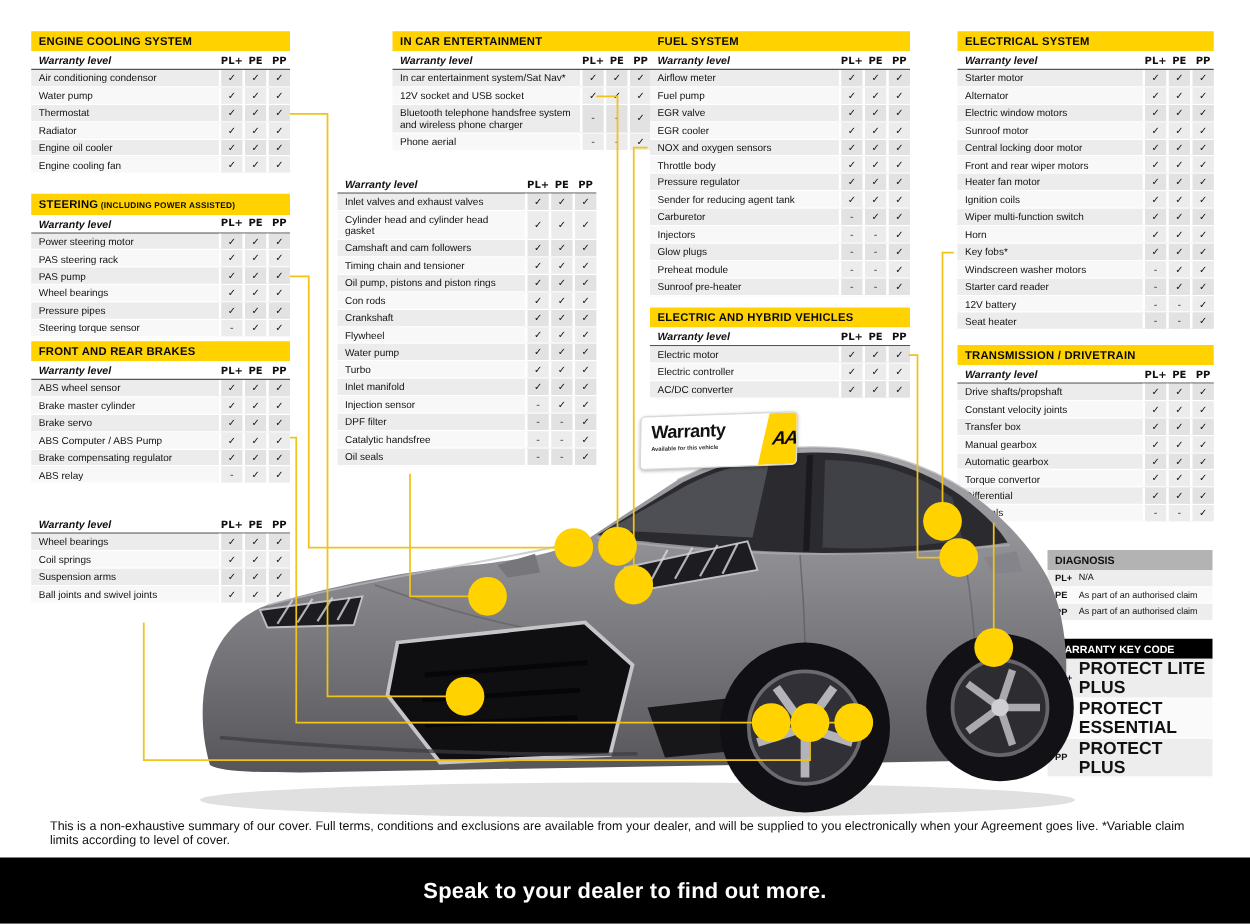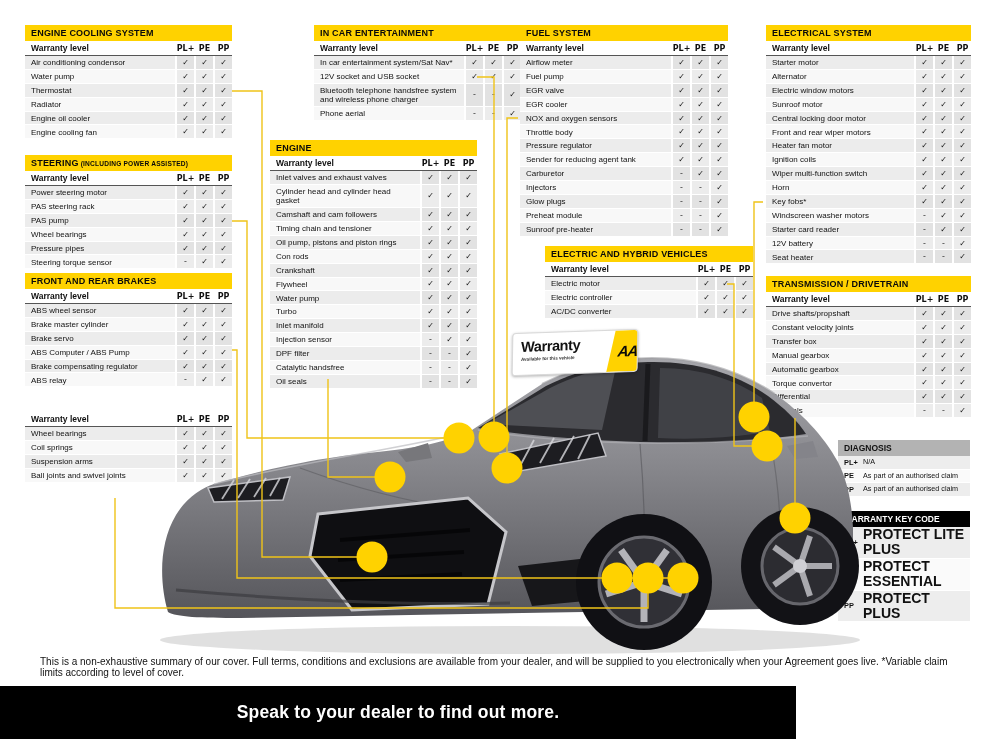--- a/index.html
+++ b/index.html
@@ -12,21 +12,21 @@
   .wtable{position:absolute;}
   .wt-head{
     background:#FFD200;color:#0a0a0a;font-weight:bold;font-size:9px;
     padding:4px 6px 3px 6px;letter-spacing:.2px;line-height:1;
   }
   .wt-head .note{font-size:6.6px;font-weight:bold;}
   .wt-colhead{
     display:flex;align-items:center;border-bottom:1px solid #555;
     font-weight:bold;background:#fff;min-height:14px;
   }
-  .wt-colhead .lbl{font-size:8.5px;}
+  .wt-colhead .lbl{font-size:8.5px;font-style:italic;}
   .wt-colhead .tick{background:transparent;border-left:2px solid transparent;font-weight:bold;font-size:8px;}
   .wt-row{display:flex;align-items:stretch;background:#ececec;border-bottom:1px solid #fff;min-height:12.9px;}
   .wt-row.alt{background:#f8f8f8;}
   .wt-row.alt .tick{background:#ececec;}
   .lbl{flex:1;padding:2px 4px 1px 6px;font-size:8px;line-height:1.2;display:flex;align-items:center;}
   .tick{
     width:17px;flex:0 0 17px;display:flex;align-items:center;justify-content:center;
     background:#e2e2e2;border-left:2px solid #fff;
     font-size:8px;font-family:"DejaVu Sans", sans-serif;
   }
@@ -58,21 +58,21 @@
   .badge-logo span{
     transform:skewX(6deg);font-style:italic;font-weight:bold;font-size:15px;color:#0a0a0a;letter-spacing:-1px;
   }
   
   #overlay{position:absolute;left:0;top:0;width:1000px;height:739px;pointer-events:none;z-index:3;}
   .disclaimer{
     position:absolute;left:40px;top:656px;width:920px;text-align:left;
     font-size:10px;color:#111;z-index:4;
   }
   .cta-bar{
-    position:absolute;left:0;top:686px;width:796px;height:53px;background:#000;
+    position:absolute;left:0;top:686px;width:1000px;height:53px;background:#000;
     display:flex;align-items:center;justify-content:center;z-index:6;
   }
   .cta-bar .cta{color:#fff;font-weight:bold;font-size:17.5px;letter-spacing:.2px;}
 </style>
 </head>
 <body>
 
 <div class="wtable" style="left:25px;top:25px;width:207px;">
     <div class="wt-head"><span>ENGINE COOLING SYSTEM</span></div>
     <div class="wt-colhead">
@@ -268,21 +268,20 @@
       <div class="tick">✓</div>
     </div>
     <div class="wt-row alt">
       <div class="lbl">Phone aerial</div>
       <div class="tick dash">-</div>
       <div class="tick dash">-</div>
       <div class="tick">✓</div>
     </div>
   </div>
 <div class="wtable" style="left:270px;top:140px;width:207px;">
-    <div class="wt-head"><span>ENGINE</span></div>
     <div class="wt-colhead">
       <div class="lbl">Warranty level</div>
       <div class="tick">PL+</div>
       <div class="tick">PE</div>
       <div class="tick">PP</div>
     </div>
     <div class="wt-row">
       <div class="lbl">Inlet valves and exhaust valves</div>
       <div class="tick">✓</div>
       <div class="tick">✓</div>
@@ -454,21 +453,21 @@
       <div class="tick dash">-</div>
       <div class="tick">✓</div>
     </div>
     <div class="wt-row">
       <div class="lbl">Sunroof pre-heater</div>
       <div class="tick dash">-</div>
       <div class="tick dash">-</div>
       <div class="tick">✓</div>
     </div>
   </div>
-<div class="wtable" style="left:520px;top:246px;width:208px;margin-left:25px;">
+<div class="wtable" style="left:520px;top:246px;width:208px;">
     <div class="wt-head"><span>ELECTRIC AND HYBRID VEHICLES</span></div>
     <div class="wt-colhead">
       <div class="lbl">Warranty level</div>
       <div class="tick">PL+</div>
       <div class="tick">PE</div>
       <div class="tick">PP</div>
     </div>
     <div class="wt-row">
       <div class="lbl">Electric motor</div>
       <div class="tick">✓</div>

